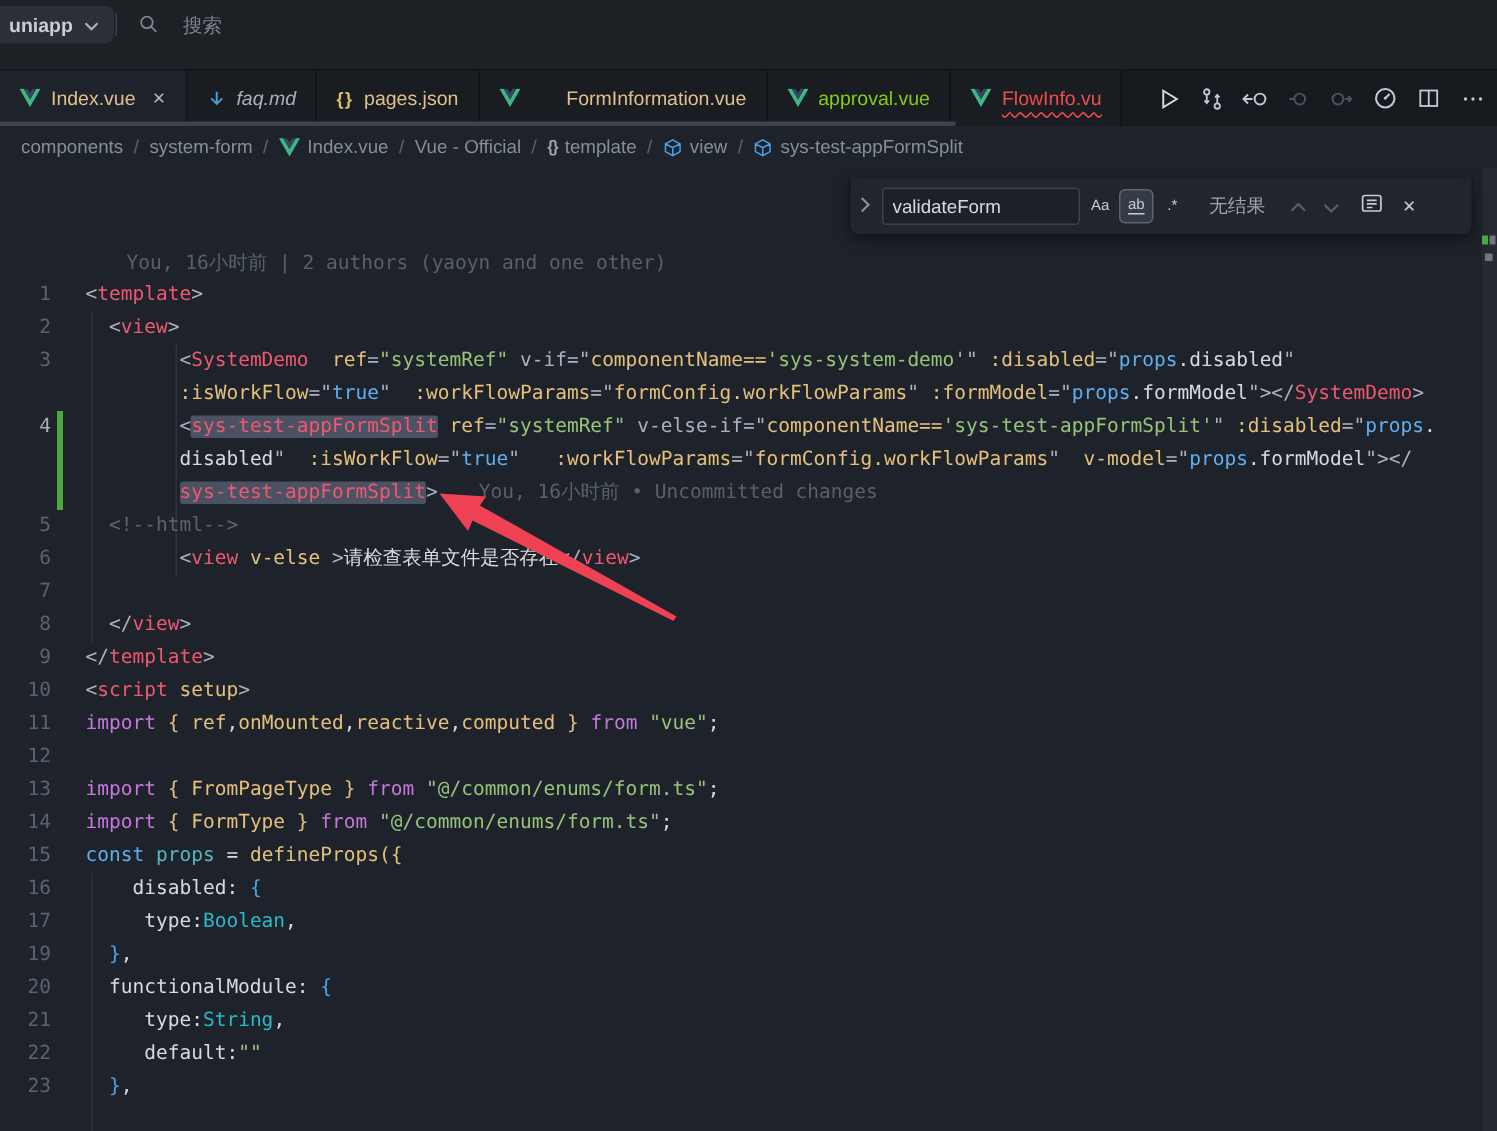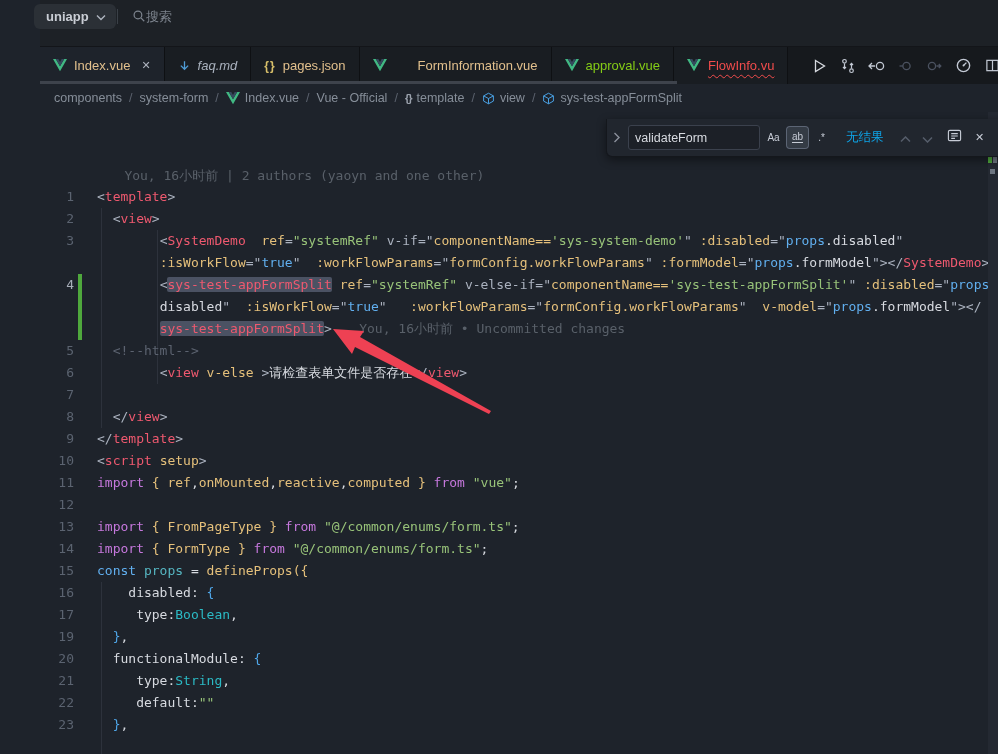--- a/index.html
+++ b/index.html
@@ -1,23 +1,23 @@
 <!DOCTYPE html>
 <html><head>
 <meta charset="utf-8">
 <style>
   html,body{margin:0;padding:0;}
   body{width:998px;height:754px;overflow:hidden;background:#1e232b;font-family:"Liberation Sans",sans-serif;position:relative;}
-  .app{position:absolute;inset:0;margin-left:40px;}
+  .app{position:absolute;inset:0;}
 
   
   .titlebar{position:absolute;left:0;top:0;width:998px;height:46px;background:#1d2126;border-bottom:1px solid #131519;}
   .menu-btn{position:absolute;left:-6px;top:4px;height:25px;padding:0 10px 0 12px;background:#2b3036;border-radius:6px;display:flex;align-items:center;gap:7px;color:#c9cdd4;font-size:13px;font-weight:bold;}
   .tb-divider{position:absolute;left:77px;top:9px;width:1px;height:15px;background:#3a4047;}
-  .tb-search{position:absolute;left:92px;top:5px;height:24px;display:flex;align-items:center;gap:0;color:#7d848e;font-size:13px;}
+  .tb-search{position:absolute;left:92px;top:5px;height:24px;display:flex;align-items:center;gap:16px;color:#7d848e;font-size:13px;}
 
   
   .tabbar{position:absolute;left:0;top:47px;width:998px;height:37px;background:#16191d;display:flex;}
   .tabs{display:flex;height:100%;max-width:782px;overflow:hidden;}
   .tab{display:flex;align-items:center;gap:7px;padding:0 13px;background:#191d22;border-right:1px solid #0e1013;font-size:13px;white-space:nowrap;}
   .tab.active{background:#1e232b;}
   .tabicon{display:flex;align-items:center;}
   .tabclose{color:#aeb4bf;font-size:11px;margin-left:4px;}
   .tablabel.err{text-decoration:underline wavy #f14c4c 1px;text-underline-offset:4px;}
   .tab-scrollbar{position:absolute;left:0;bottom:0;width:637px;height:3px;background:#3e434c;}
@@ -47,21 +47,21 @@
   .tk-hl{color:#ef596f;background:#4b5263;border-radius:2px;}
   .cl.dim{opacity:.5;}
 
   
   .findwidget{position:absolute;left:566px;top:119px;width:406px;height:37px;background:#21262e;border:1px solid #14171c;border-top:none;border-radius:0 0 6px 6px;display:flex;align-items:center;box-shadow:0 3px 10px rgba(0,0,0,.45);z-index:20;padding:0 6px 0 2px;}
   .fw-toggle{width:15px;height:100%;display:flex;align-items:center;justify-content:center;color:#8b919c;}
   .fw-input{width:118px;height:23px;background:#1c2027;border:1px solid #3b414d;border-radius:3px;color:#d7dae0;font-size:12.5px;padding:0 6px;font-family:"Liberation Sans",sans-serif;outline:none;margin-left:4px;}
   .fw-opt{width:21px;height:21px;margin-left:3px;display:flex;align-items:center;justify-content:center;color:#c7ccd6;font-size:10px;border-radius:3px;}
   .fw-opt .uw{border-bottom:1px solid #c7ccd6;line-height:1;}
   .fw-opt.active{background:#343b45;box-shadow:0 0 0 1px #5c6575;}
-  .fw-results{color:#0ea5e9;font-size:12.5px;margin:0 10px 0 14px;white-space:nowrap;}
+  .fw-results{color:#a3a3a3;font-size:12.5px;margin:0 10px 0 14px;white-space:nowrap;}
   .fw-nav{width:20px;height:20px;display:flex;align-items:center;justify-content:center;margin-left:2px;}
   .fw-sel{width:22px;height:22px;display:flex;align-items:center;justify-content:center;margin-left:6px;border-radius:3px;}
   .fw-close{width:20px;height:20px;display:flex;align-items:center;justify-content:center;color:#c7ccd6;font-size:11px;margin-left:4px;}
 
   
   .overview{position:absolute;right:0;top:112px;width:10px;height:642px;background:#242932;z-index:15;}
   .ov-mark{position:absolute;}
 
   .arrow-overlay{position:absolute;inset:0;pointer-events:none;z-index:30;}
 </style>

